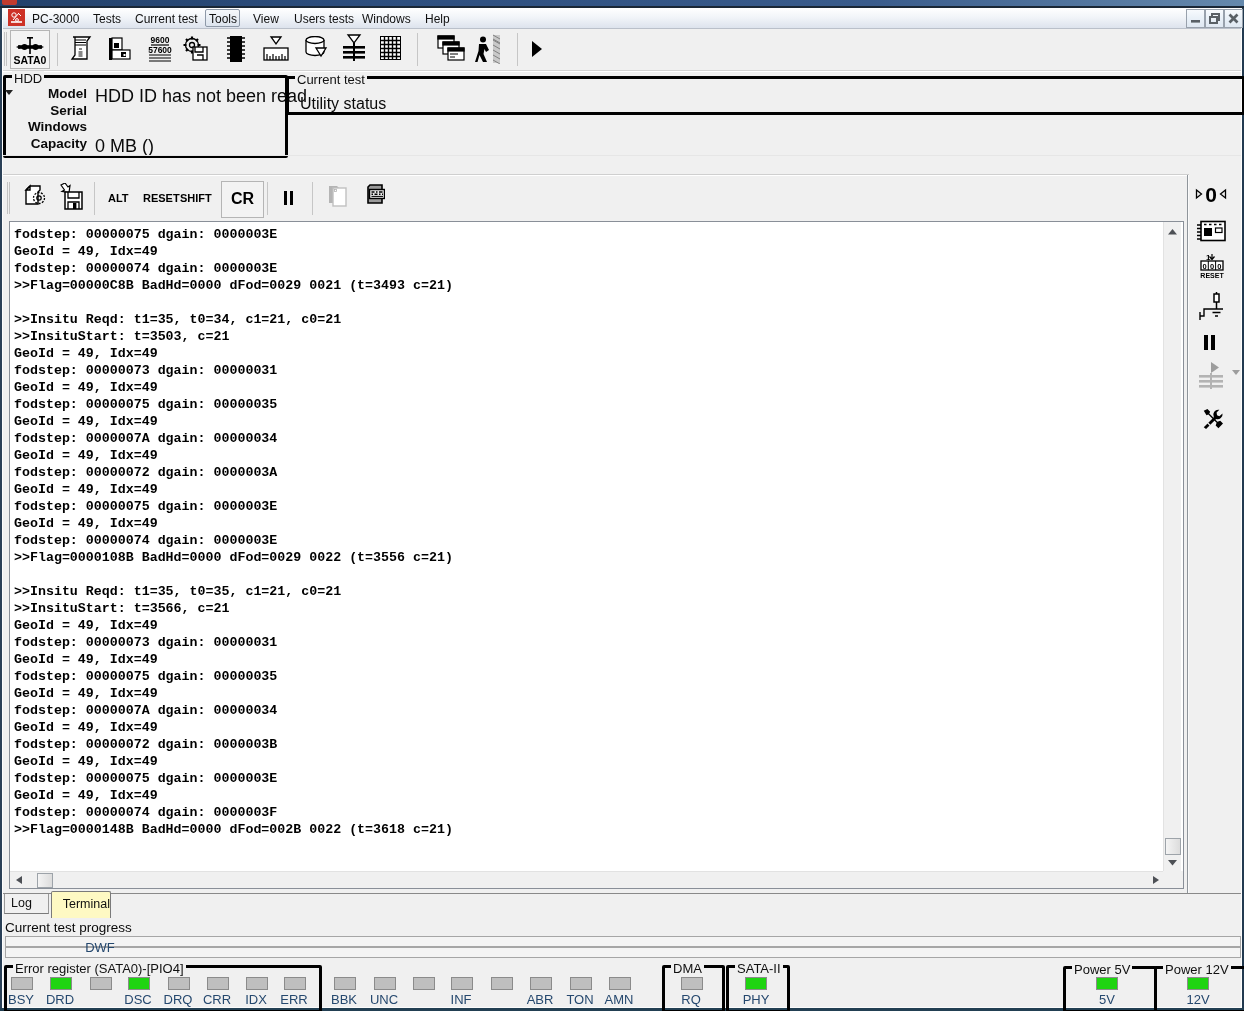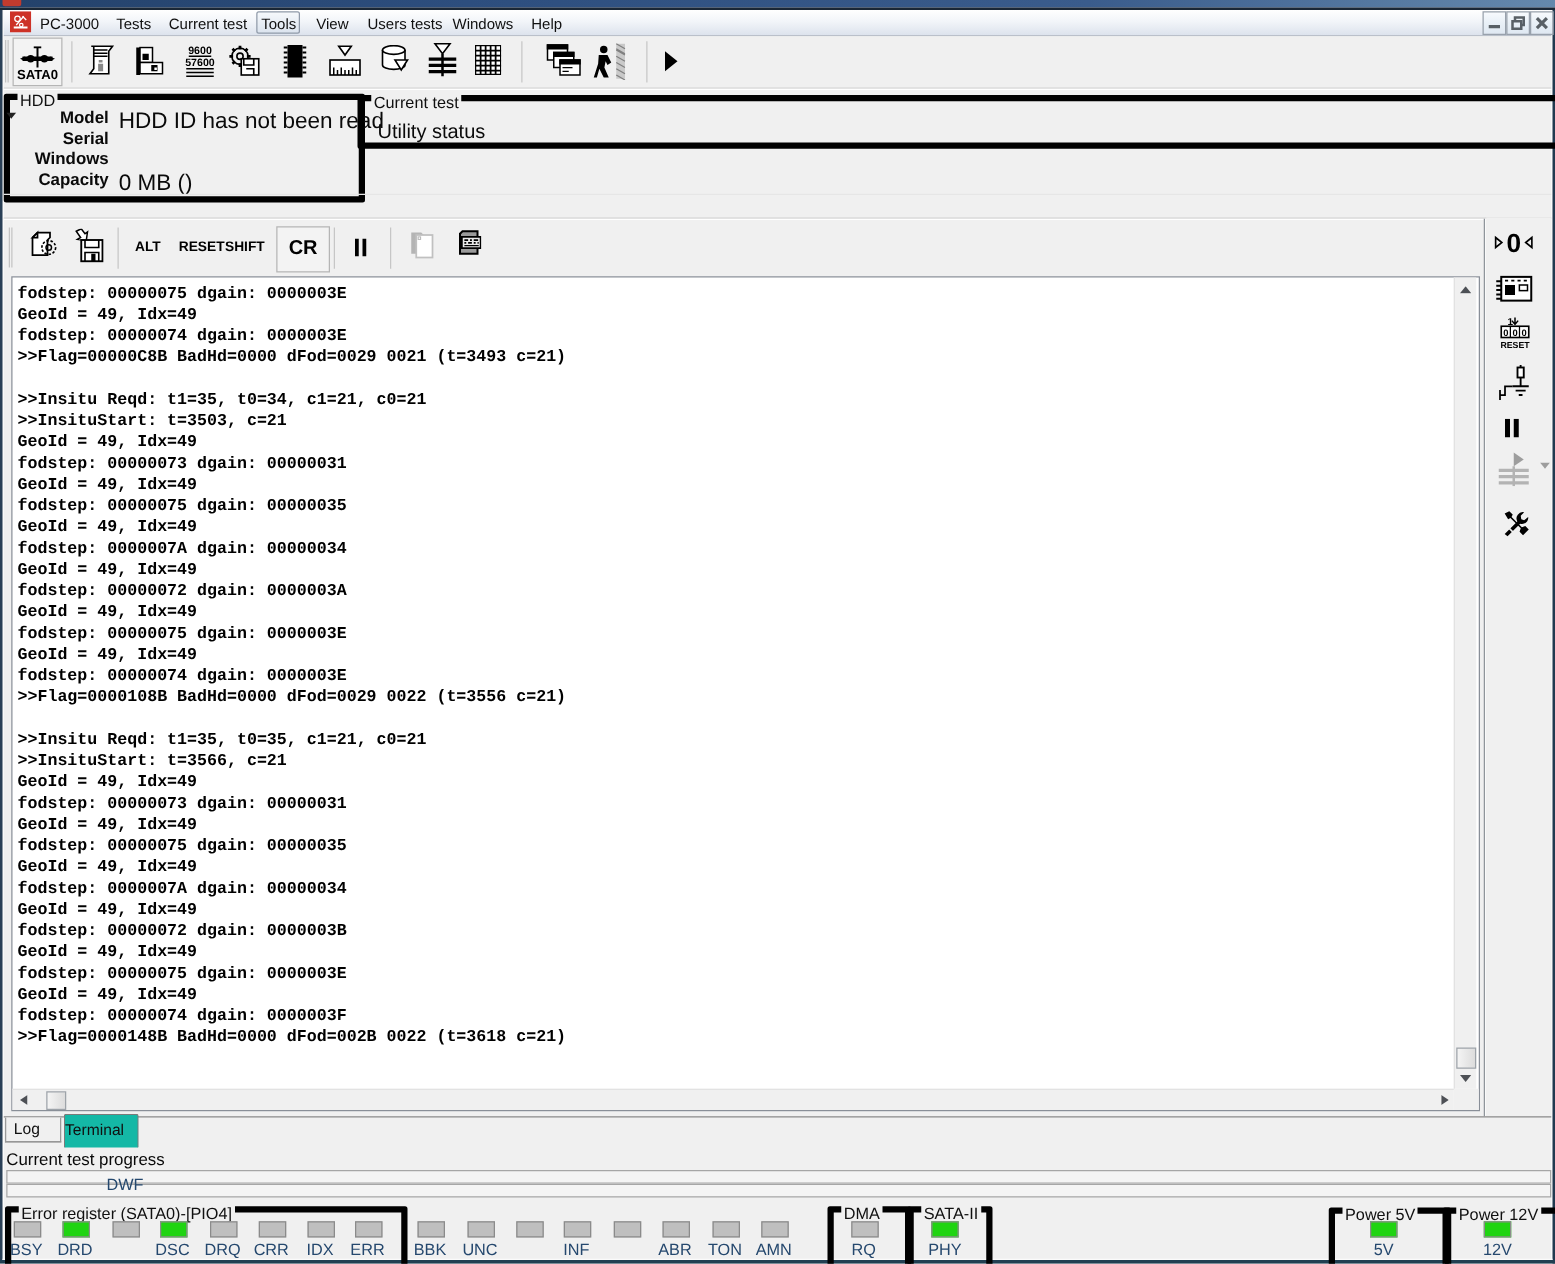--- a/index.html
+++ b/index.html
@@ -30,21 +30,21 @@
 
 #tb1{left:3px;top:29px;width:1238px;height:41px;background:#f0f0f0;}
 #tb1line1{left:3px;top:70px;width:1238px;height:1px;background:#d2d2d2;}
 #tb1line2{left:3px;top:71px;width:1238px;height:1px;background:#ffffff;}
 .grip{position:absolute;width:1px;background:#c3c3c3;}
 .tsep{position:absolute;width:1px;background:#c6c6c6;}
 #sataBtn{position:absolute;left:10px;top:1px;width:38px;height:37px;border:1px solid #b5b5b5;background:#f3f3f3;}
 #sataTxt{position:absolute;left:0;top:23px;width:38px;text-align:center;font-size:10.5px;font-weight:bold;color:#000;letter-spacing:0px;}
 .icon{position:absolute;}
 
-.gb{position:absolute;border:5px solid #000000;border-radius:2px;}
+.gb{position:absolute;border:3px solid #000000;border-radius:2px;}
 .gbl{position:absolute;top:-7px;left:6px;background:#f0f0f0;padding:0 2px;font-size:13px;color:#101010;line-height:15px;}
 
 .hlbl{position:absolute;font-size:13.5px;font-weight:bold;color:#0a0a0a;text-align:right;width:80px;}
 .hval{position:absolute;font-size:18px;color:#0a0a0a;}
 
 .ss{position:absolute;font-size:13px;font-weight:bold;color:#0a0a0a;}
 .ssv{position:absolute;font-size:13px;color:#3f3fd3;}
 
 .kbd{position:absolute;font-size:11px;font-weight:bold;color:#000;font-family:"Liberation Sans",sans-serif;}
 #crBtn{position:absolute;left:221px;top:5px;width:41px;height:35px;border:1px solid #b5b5b5;background:#f3f3f3;
@@ -56,21 +56,21 @@
 #vsb{position:absolute;left:1153px;top:0;width:17px;height:649px;background:#f0f0f0;border-left:1px solid #e2e2e2;}
 #hsb{position:absolute;left:0;top:649px;width:1153px;height:16px;background:#f0f0f0;border-top:1px solid #e2e2e2;}
 .sbthumb{position:absolute;border:1px solid #9da3a9;background:linear-gradient(to right,#f4f4f4,#dcdcdc);}
 .arrow{position:absolute;}
 
 #rsep{left:1187px;top:175px;width:1px;height:718px;background:#8f959b;}
 #rsep2{left:1188px;top:175px;width:1px;height:718px;background:#fafafa;}
 
 #tabline{left:3px;top:893px;width:1238px;height:1px;background:#898989;}
 #tabLog{left:4px;top:894px;width:45px;height:20px;background:#f0f0f0;border-left:1px solid #999;border-right:1px solid #999;border-bottom:1px solid #7a7a7a;font-size:12.5px;color:#101010;padding-left:6px;line-height:19px;box-sizing:border-box;}
-#tabTerm{left:51px;top:891px;width:58px;height:26px;background:#14b8a6;border:1px solid #7a7a7a;border-bottom:none;border-radius:2px 2px 0 0;font-size:12.5px;color:#101010;text-align:left;line-height:24px;}
+#tabTerm{left:51px;top:891px;width:58px;height:26px;background:#fef9c3;border:1px solid #7a7a7a;border-bottom:none;border-radius:2px 2px 0 0;font-size:12.5px;color:#101010;text-align:right;line-height:24px;}
 #ctp{left:5px;top:920px;font-size:13.5px;color:#0a0a0a;}
 .pbar{position:absolute;left:5px;width:1234px;height:9px;border:1px solid #a6a6a6;background:#f4f4f4;}
 
 .led{position:absolute;width:20px;height:11px;border:1px solid #8b8b8b;background:#bfbfbf;}
 .ledg{background:#1fd411;}
 .rlbl{position:absolute;font-size:13px;color:#25486e;text-align:center;}
 </style>
 </head>
 <body>
 <div id="root">

